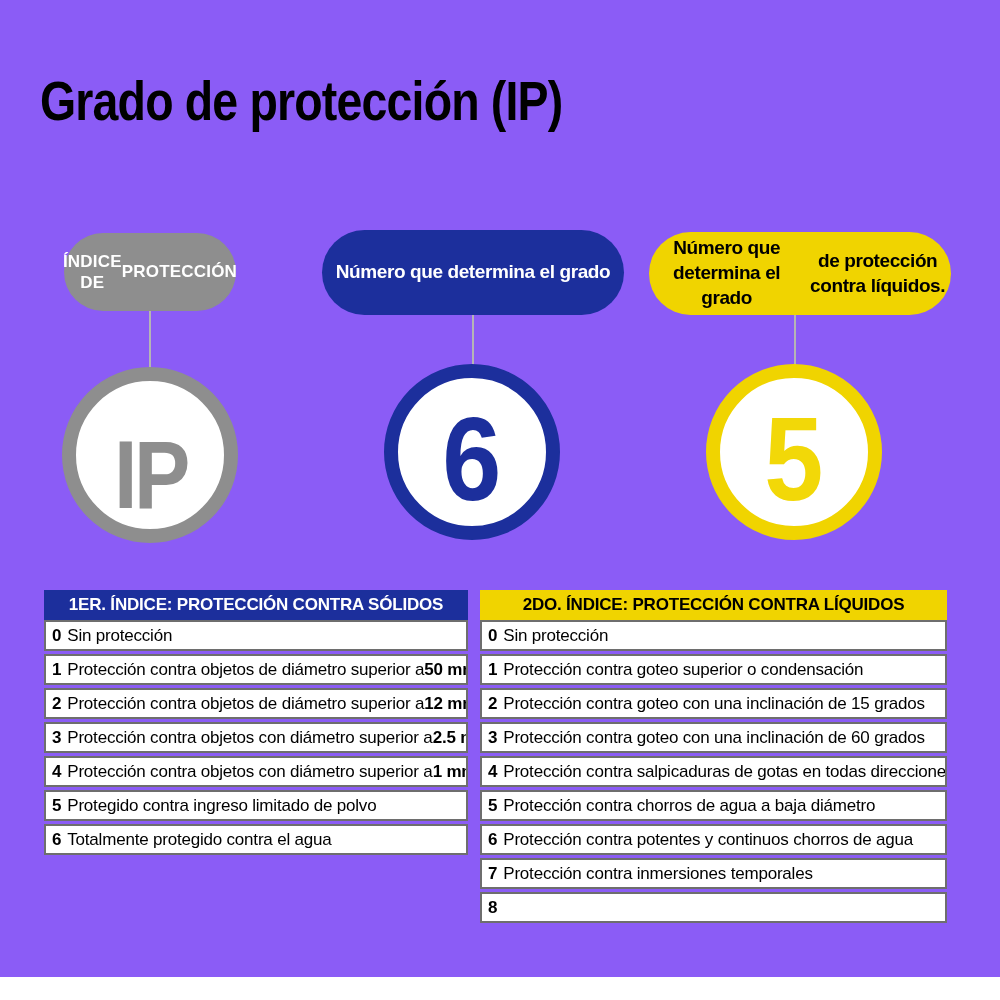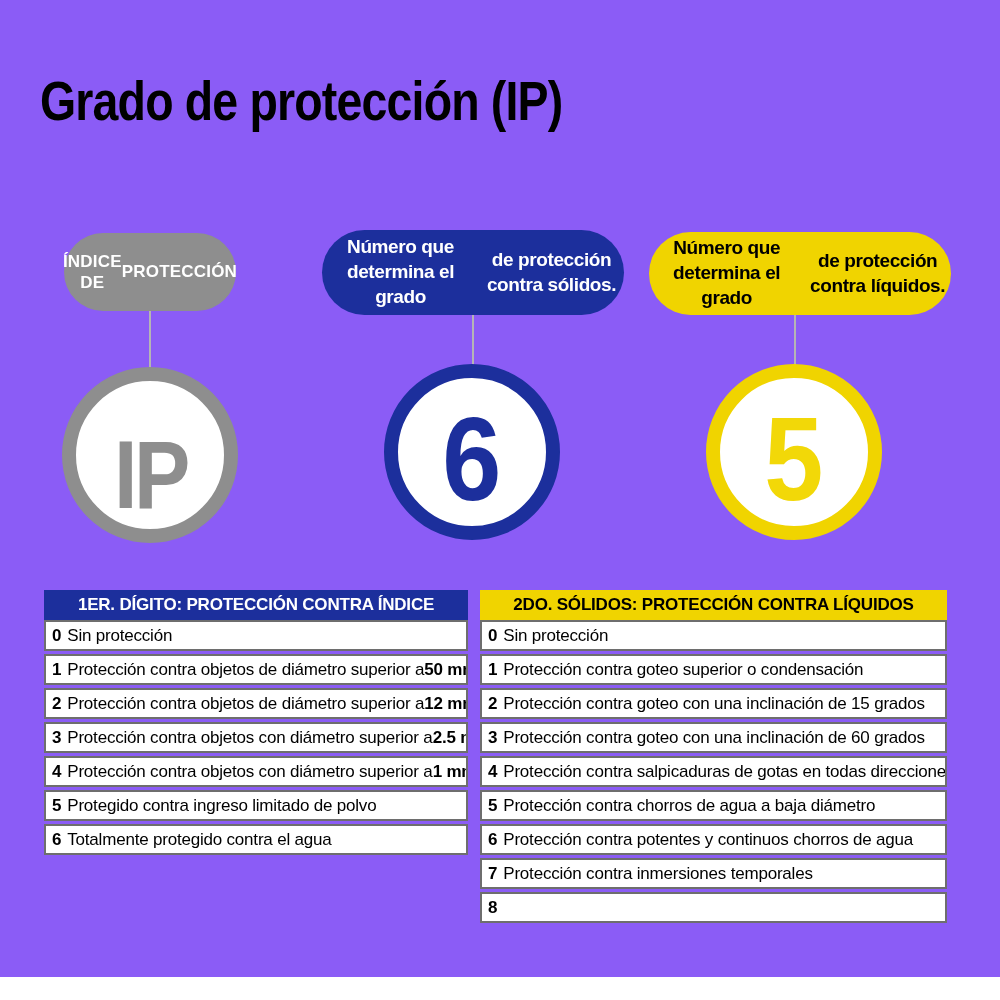--- a/index.html
+++ b/index.html
@@ -94,38 +94,37 @@
     <span>ÍNDICE DE</span>
     <span>PROTECCIÓN</span>
   </div>
   <div class="connector conn-gray"></div>
   <div class="ring ring-gray">
     <span class="ring-text">IP</span>
   </div>
 
   <div class="pill pill-blue">
     <span>Número que determina el grado</span>
-    <span>de protección contra sólidos.</span>
   </div>
   <div class="connector conn-blue"></div>
   <div class="ring ring-blue">
     <span class="ring-text">6</span>
   </div>
 
   <div class="pill pill-yellow">
     <span>Número que determina el grado</span>
     <span>de protección contra líquidos.</span>
   </div>
   <div class="connector conn-yellow"></div>
   <div class="ring ring-yellow">
     <span class="ring-text">5</span>
   </div>
 
   <div class="ip-table table-solids">
-    <div class="thead thead-blue">1ER. DÍGITO: PROTECCIÓN CONTRA ÍNDICE</div>
+    <div class="thead thead-blue">1ER. ÍNDICE: PROTECCIÓN CONTRA SÓLIDOS</div>
     <div>
         <div class="trow">
           <span class="rnum">0</span>
           <span class="rtext">Sin protección</span>
         </div>
         <div class="trow">
           <span class="rnum">1</span>
           <span class="rtext">Protección contra objetos de diámetro superior a </span>
           <span class="rbold">50 mm</span>
         </div>
@@ -149,21 +148,21 @@
           <span class="rtext">Protegido contra ingreso limitado de polvo</span>
         </div>
         <div class="trow">
           <span class="rnum">6</span>
           <span class="rtext">Totalmente protegido contra el agua</span>
         </div>
       </div>
   </div>
 
   <div class="ip-table table-liquids">
-    <div class="thead thead-yellow">2DO. SÓLIDOS: PROTECCIÓN CONTRA LÍQUIDOS</div>
+    <div class="thead thead-yellow">2DO. ÍNDICE: PROTECCIÓN CONTRA LÍQUIDOS</div>
     <div>
         <div class="trow">
           <span class="rnum">0</span>
           <span class="rtext">Sin protección</span>
         </div>
         <div class="trow">
           <span class="rnum">1</span>
           <span class="rtext">Protección contra goteo superior o condensación</span>
         </div>
         <div class="trow">

